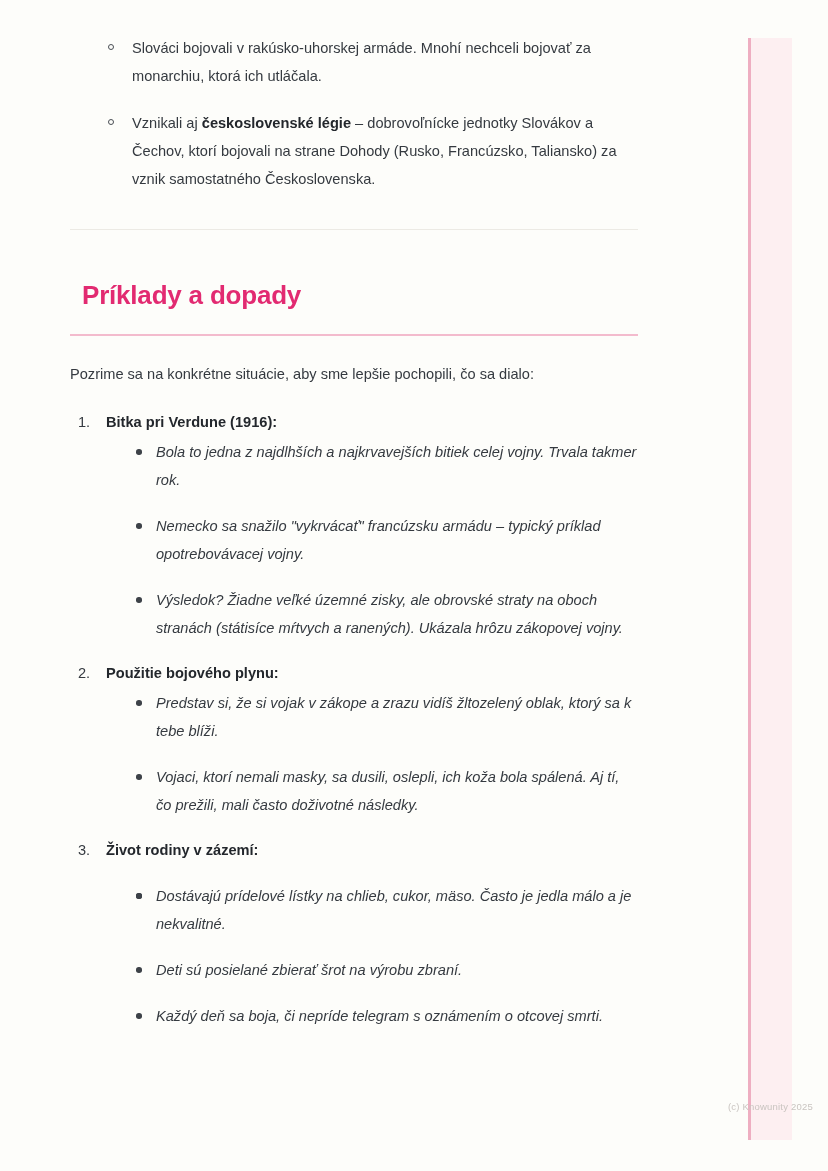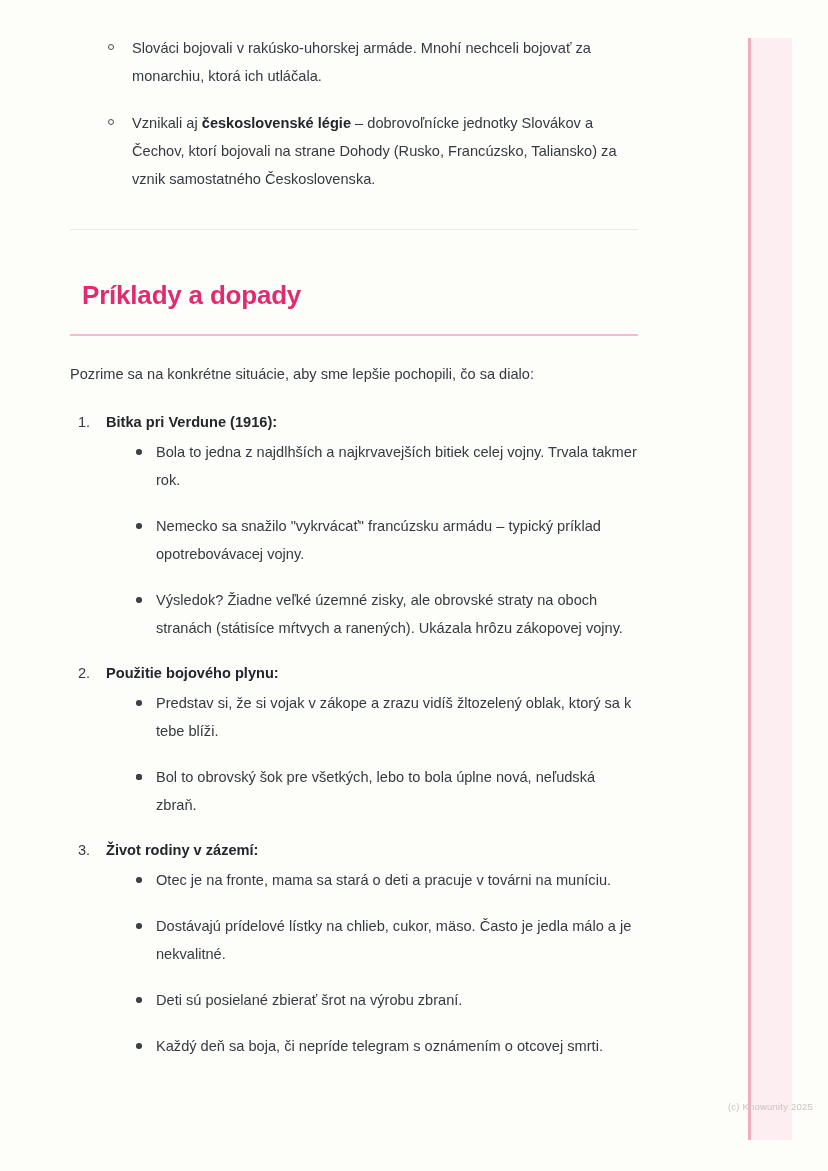--- a/index.html
+++ b/index.html
@@ -115,20 +115,21 @@
     margin: 2px 0 0 26px;
     padding: 0;
   }
   ul.disc-list > li {
     position: relative;
     padding-left: 24px;
     margin-bottom: 18px;
     font-size: 14.6px;
     line-height: 28px;
     color: #353a40;
+    font-style: italic;
   }
   ul.disc-list > li:last-child { margin-bottom: 0; }
   ul.disc-list > li > .marker {
     position: absolute;
     left: 4px;
     top: 11px;
     width: 5.5px;
     height: 5.5px;
     background: #3d4248;
     border-radius: 50%;
@@ -238,35 +239,31 @@
     <li>
       <span class="num-marker">2.</span>
       <span class="num-title">Použitie bojového plynu:</span>
       <ul class="disc-list">
         <li>
           <span class="marker"></span>
           <span>Predstav si, že si vojak v zákope a zrazu vidíš žltozelený oblak, ktorý sa k tebe blíži.</span>
         </li>
         <li>
           <span class="marker"></span>
-        </li>
-        <li>
-          <span class="marker"></span>
-          <span>Bol to obrovský šok pre všetkých, lebo to bola úplne nová, neľudská zbraň.</span>
+          <span>Vojaci, ktorí nemali masky, sa dusili, oslepli, ich koža bola spálená. Aj tí, čo prežili, mali často doživotné následky.</span>
         </li>
       </ul>
     </li>
 
     <li>
       <span class="num-marker">3.</span>
       <span class="num-title">Život rodiny v zázemí:</span>
       <ul class="disc-list">
         <li>
           <span class="marker"></span>
-          <span>Otec je na fronte, mama sa stará o deti a pracuje v továrni na muníciu.</span>
         </li>
         <li>
           <span class="marker"></span>
           <span>Dostávajú prídelové lístky na chlieb, cukor, mäso. Často je jedla málo a je nekvalitné.</span>
         </li>
         <li>
           <span class="marker"></span>
           <span>Deti sú posielané zbierať šrot na výrobu zbraní.</span>
         </li>
         <li>

